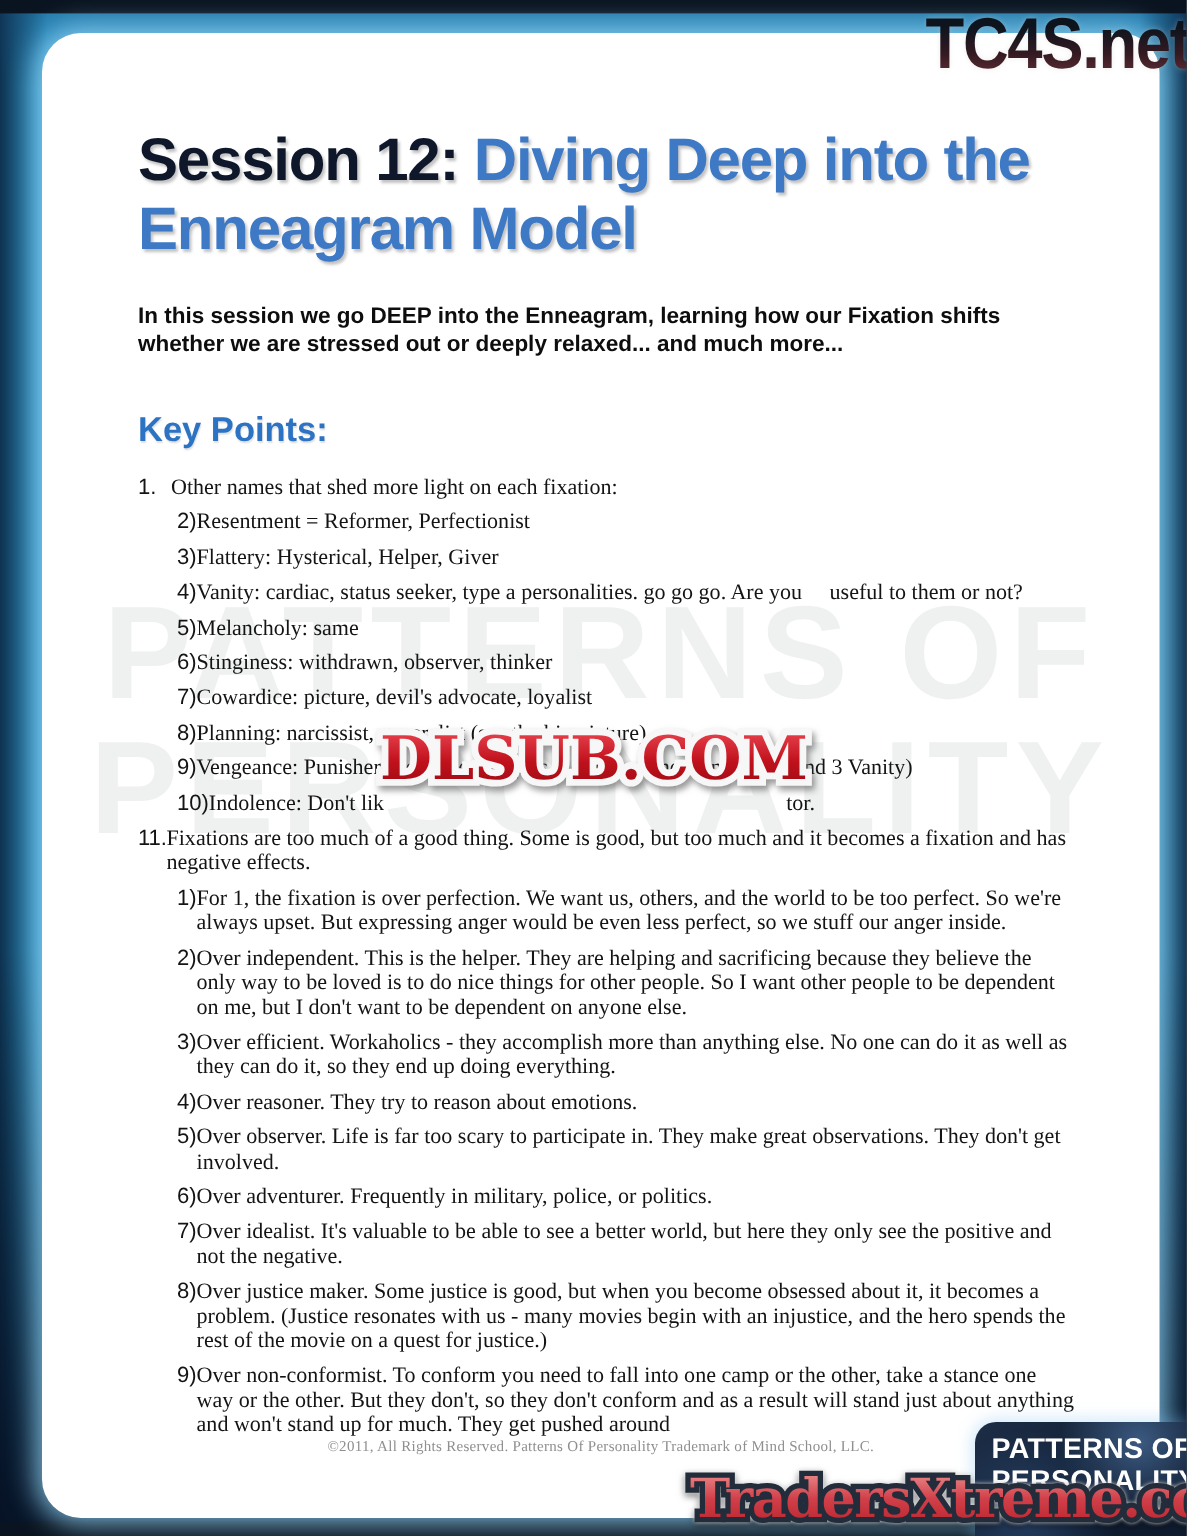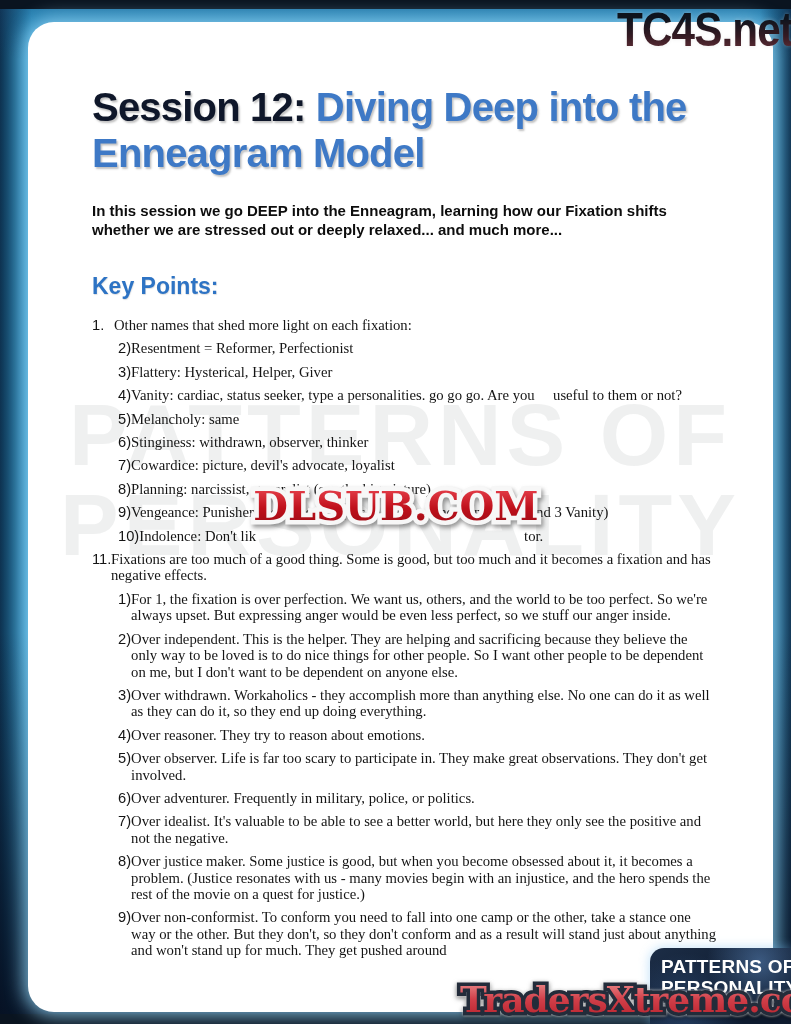--- a/index.html
+++ b/index.html
@@ -166,21 +166,21 @@
         <div class="row sub">
           <span class="num">1)</span>
           <div class="txt">For 1, the fixation is over perfection. We want us, others, and the world to be too perfect. So we're always upset. But expressing anger would be even less perfect, so we stuff our anger inside.</div>
         </div>
         <div class="row sub">
           <span class="num">2)</span>
           <div class="txt">Over independent. This is the helper. They are helping and sacrificing because they believe the only way to be loved is to do nice things for other people. So I want other people to be dependent on me, but I don't want to be dependent on anyone else.</div>
         </div>
         <div class="row sub">
           <span class="num">3)</span>
-          <div class="txt">Over withdrawn. Workaholics - they accomplish more than anything else. No one can do it as well as they can do it, so they end up doing everything.</div>
+          <div class="txt">Over efficient. Workaholics - they accomplish more than anything else. No one can do it as well as they can do it, so they end up doing everything.</div>
         </div>
         <div class="row sub">
           <span class="num">4)</span>
           <div class="txt">Over reasoner. They try to reason about emotions.</div>
         </div>
         <div class="row sub">
           <span class="num">5)</span>
           <div class="txt">Over observer. Life is far too scary to participate in. They make great observations. They don't get involved.</div>
         </div>
         <div class="row sub">
@@ -196,20 +196,21 @@
           <div class="txt">Over justice maker. Some justice is good, but when you become obsessed about it, it becomes a problem. (Justice resonates with us - many movies begin with an injustice, and the hero spends the rest of the movie on a quest for justice.)</div>
         </div>
         <div class="row sub">
           <span class="num">9)</span>
           <div class="txt">Over non-conformist. To conform you need to fall into one camp or the other, take a stance one way or the other. But they don't, so they don't conform and as a result will stand just about anything and won't stand up for much. They get pushed around</div>
         </div>
 
       </div>
     </div>
 
+    <div class="copyright">©2011, All Rights Reserved. Patterns Of Personality Trademark of Mind School, LLC.</div>
   </div>
 
   <div class="dlsub">
     <span class="layer back">DLSUB.COM</span>
     <span class="layer front">DLSUB.COM</span>
   </div>
 
   <div class="logo-box">
     <div class="logo-text">
       <div>PATTERNS OF</div>

